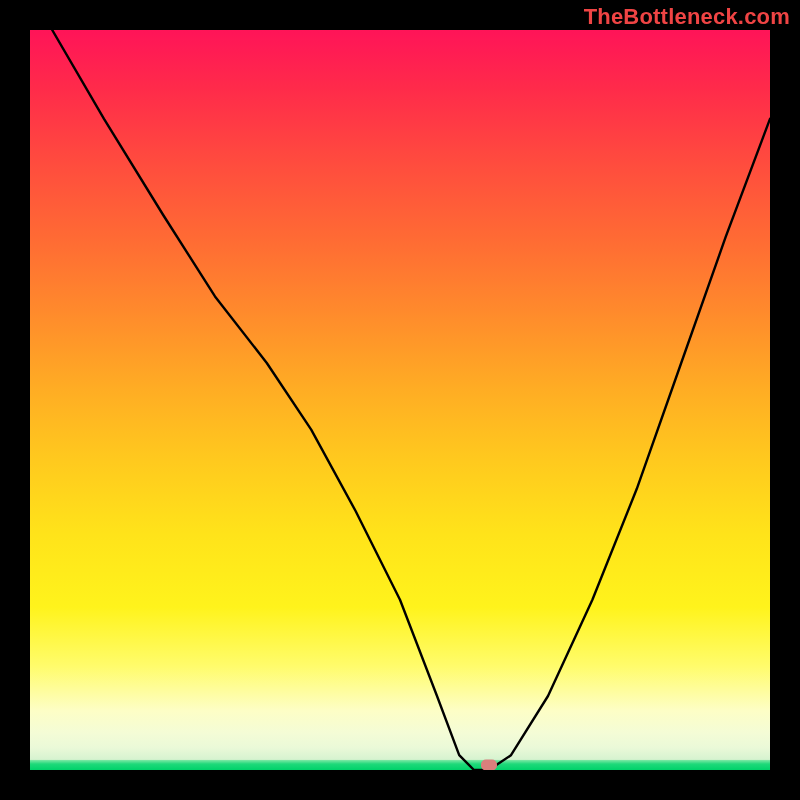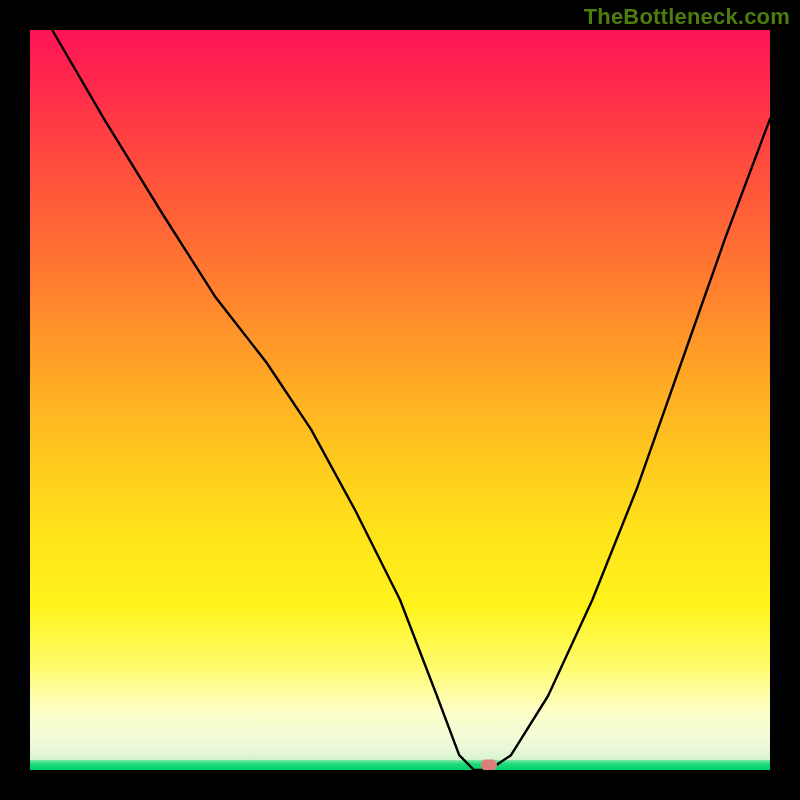--- a/index.html
+++ b/index.html
@@ -14,21 +14,21 @@
   .outer {
     position: relative;
     width: 800px;
     height: 800px;
     background: #000;
   }
   .watermark {
     position: absolute;
     top: 4px;
     right: 10px;
-    color: #4d7c0f;
+    color: #ef4444;
     font-size: 22px;
     font-weight: 600;
     letter-spacing: 0.2px;
     z-index: 20;
   }
   .plot {
     position: absolute;
     left: 30px;
     top: 30px;
     width: 740px;

